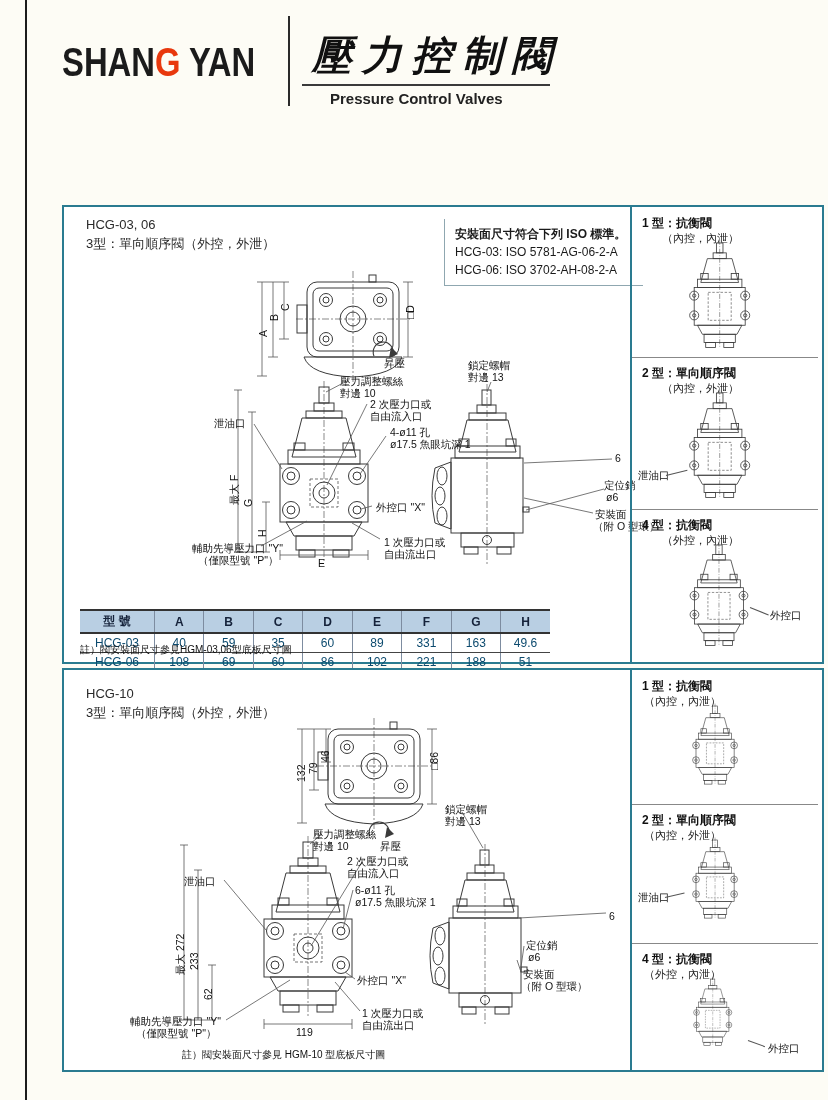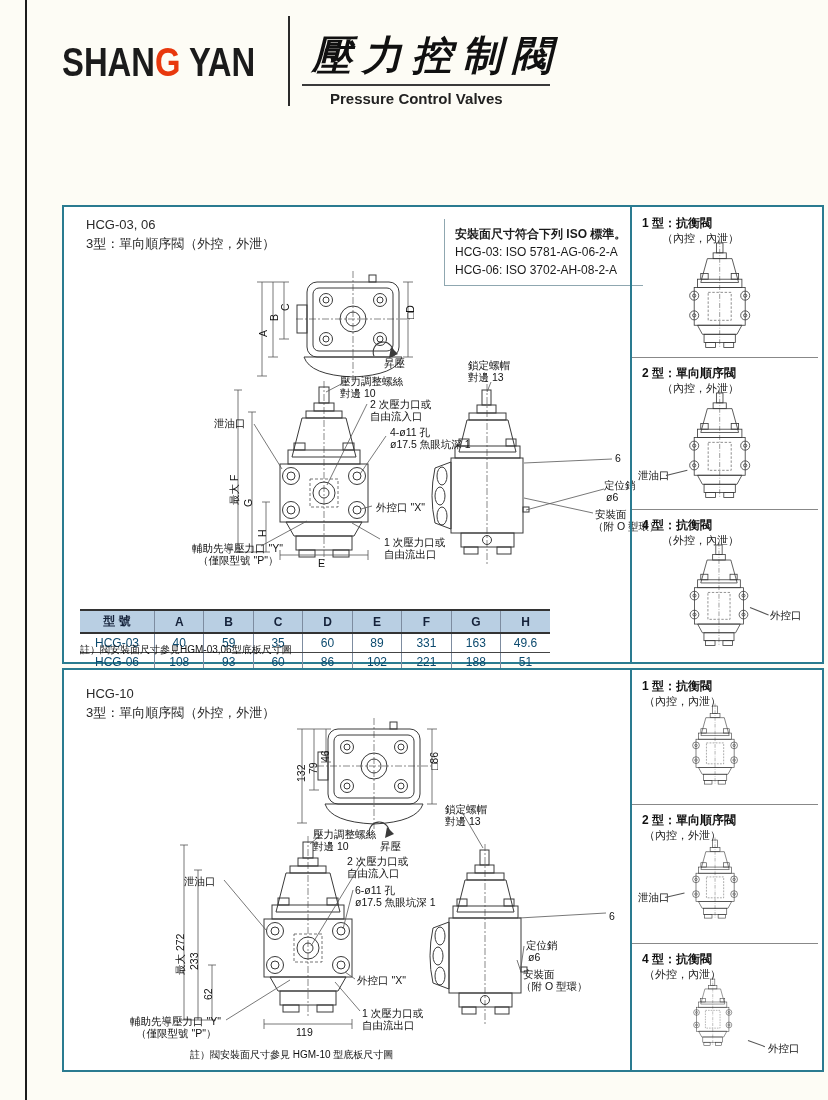--- a/index.html
+++ b/index.html
@@ -248,21 +248,21 @@
           <td>35</td>
           <td>60</td>
           <td>89</td>
           <td>331</td>
           <td>163</td>
           <td>49.6</td>
         </tr>
         <tr>
           <td>HCG-06</td>
           <td>108</td>
-          <td>93</td>
+          <td>69</td>
           <td>60</td>
           <td>86</td>
           <td>102</td>
           <td>221</td>
           <td>188</td>
           <td>51</td>
         </tr>
       </tbody>
     </table>
     <div class="note" style="left:16px;top:436px;">註）閥安裝面尺寸參見HGM-03,06型底板尺寸圖</div>
@@ -359,21 +359,21 @@
     <div class="lb rot" style="left:124px;top:300px;">233</div>
     <div class="lb rot" style="left:138px;top:330px;">62</div>
     <div class="lb" style="left:232px;top:356px;">119</div>
     <div class="lb" style="left:381px;top:133px;">鎖定螺帽</div>
     <div class="lb" style="left:381px;top:145px;">對邊 13</div>
     <div class="lb" style="left:545px;top:240px;">6</div>
     <div class="lb" style="left:462px;top:269px;">定位銷</div>
     <div class="lb" style="left:464px;top:281px;">ø6</div>
     <div class="lb" style="left:459px;top:298px;">安裝面</div>
     <div class="lb" style="left:457px;top:310px;">（附 O 型環）</div>
-    <div class="note" style="left:126px;top:378px;">註）閥安裝面尺寸參見 HGM-10 型底板尺寸圖</div>
+    <div class="note" style="left:118px;top:378px;">註）閥安裝面尺寸參見 HGM-10 型底板尺寸圖</div>
 
     <aside class="sb">
       <div class="sb-title" style="left:10px;top:8px;">1 型：抗衡閥</div>
       <div class="sb-sub" style="left:12px;top:24px;">（內控，內泄）</div>
       <svg class="abs" style="left:50px;top:36px;" width="78" height="96" viewBox="0 0 88 128">
           <use href="#valve-small" transform="scale(0.82)"></use>
         </svg>
       <div class="sb-div" style="top:134px;"></div>
       <div class="sb-title" style="left:10px;top:142px;">2 型：單向順序閥</div>
       <div class="sb-sub" style="left:12px;top:158px;">（內控，外泄）</div>

